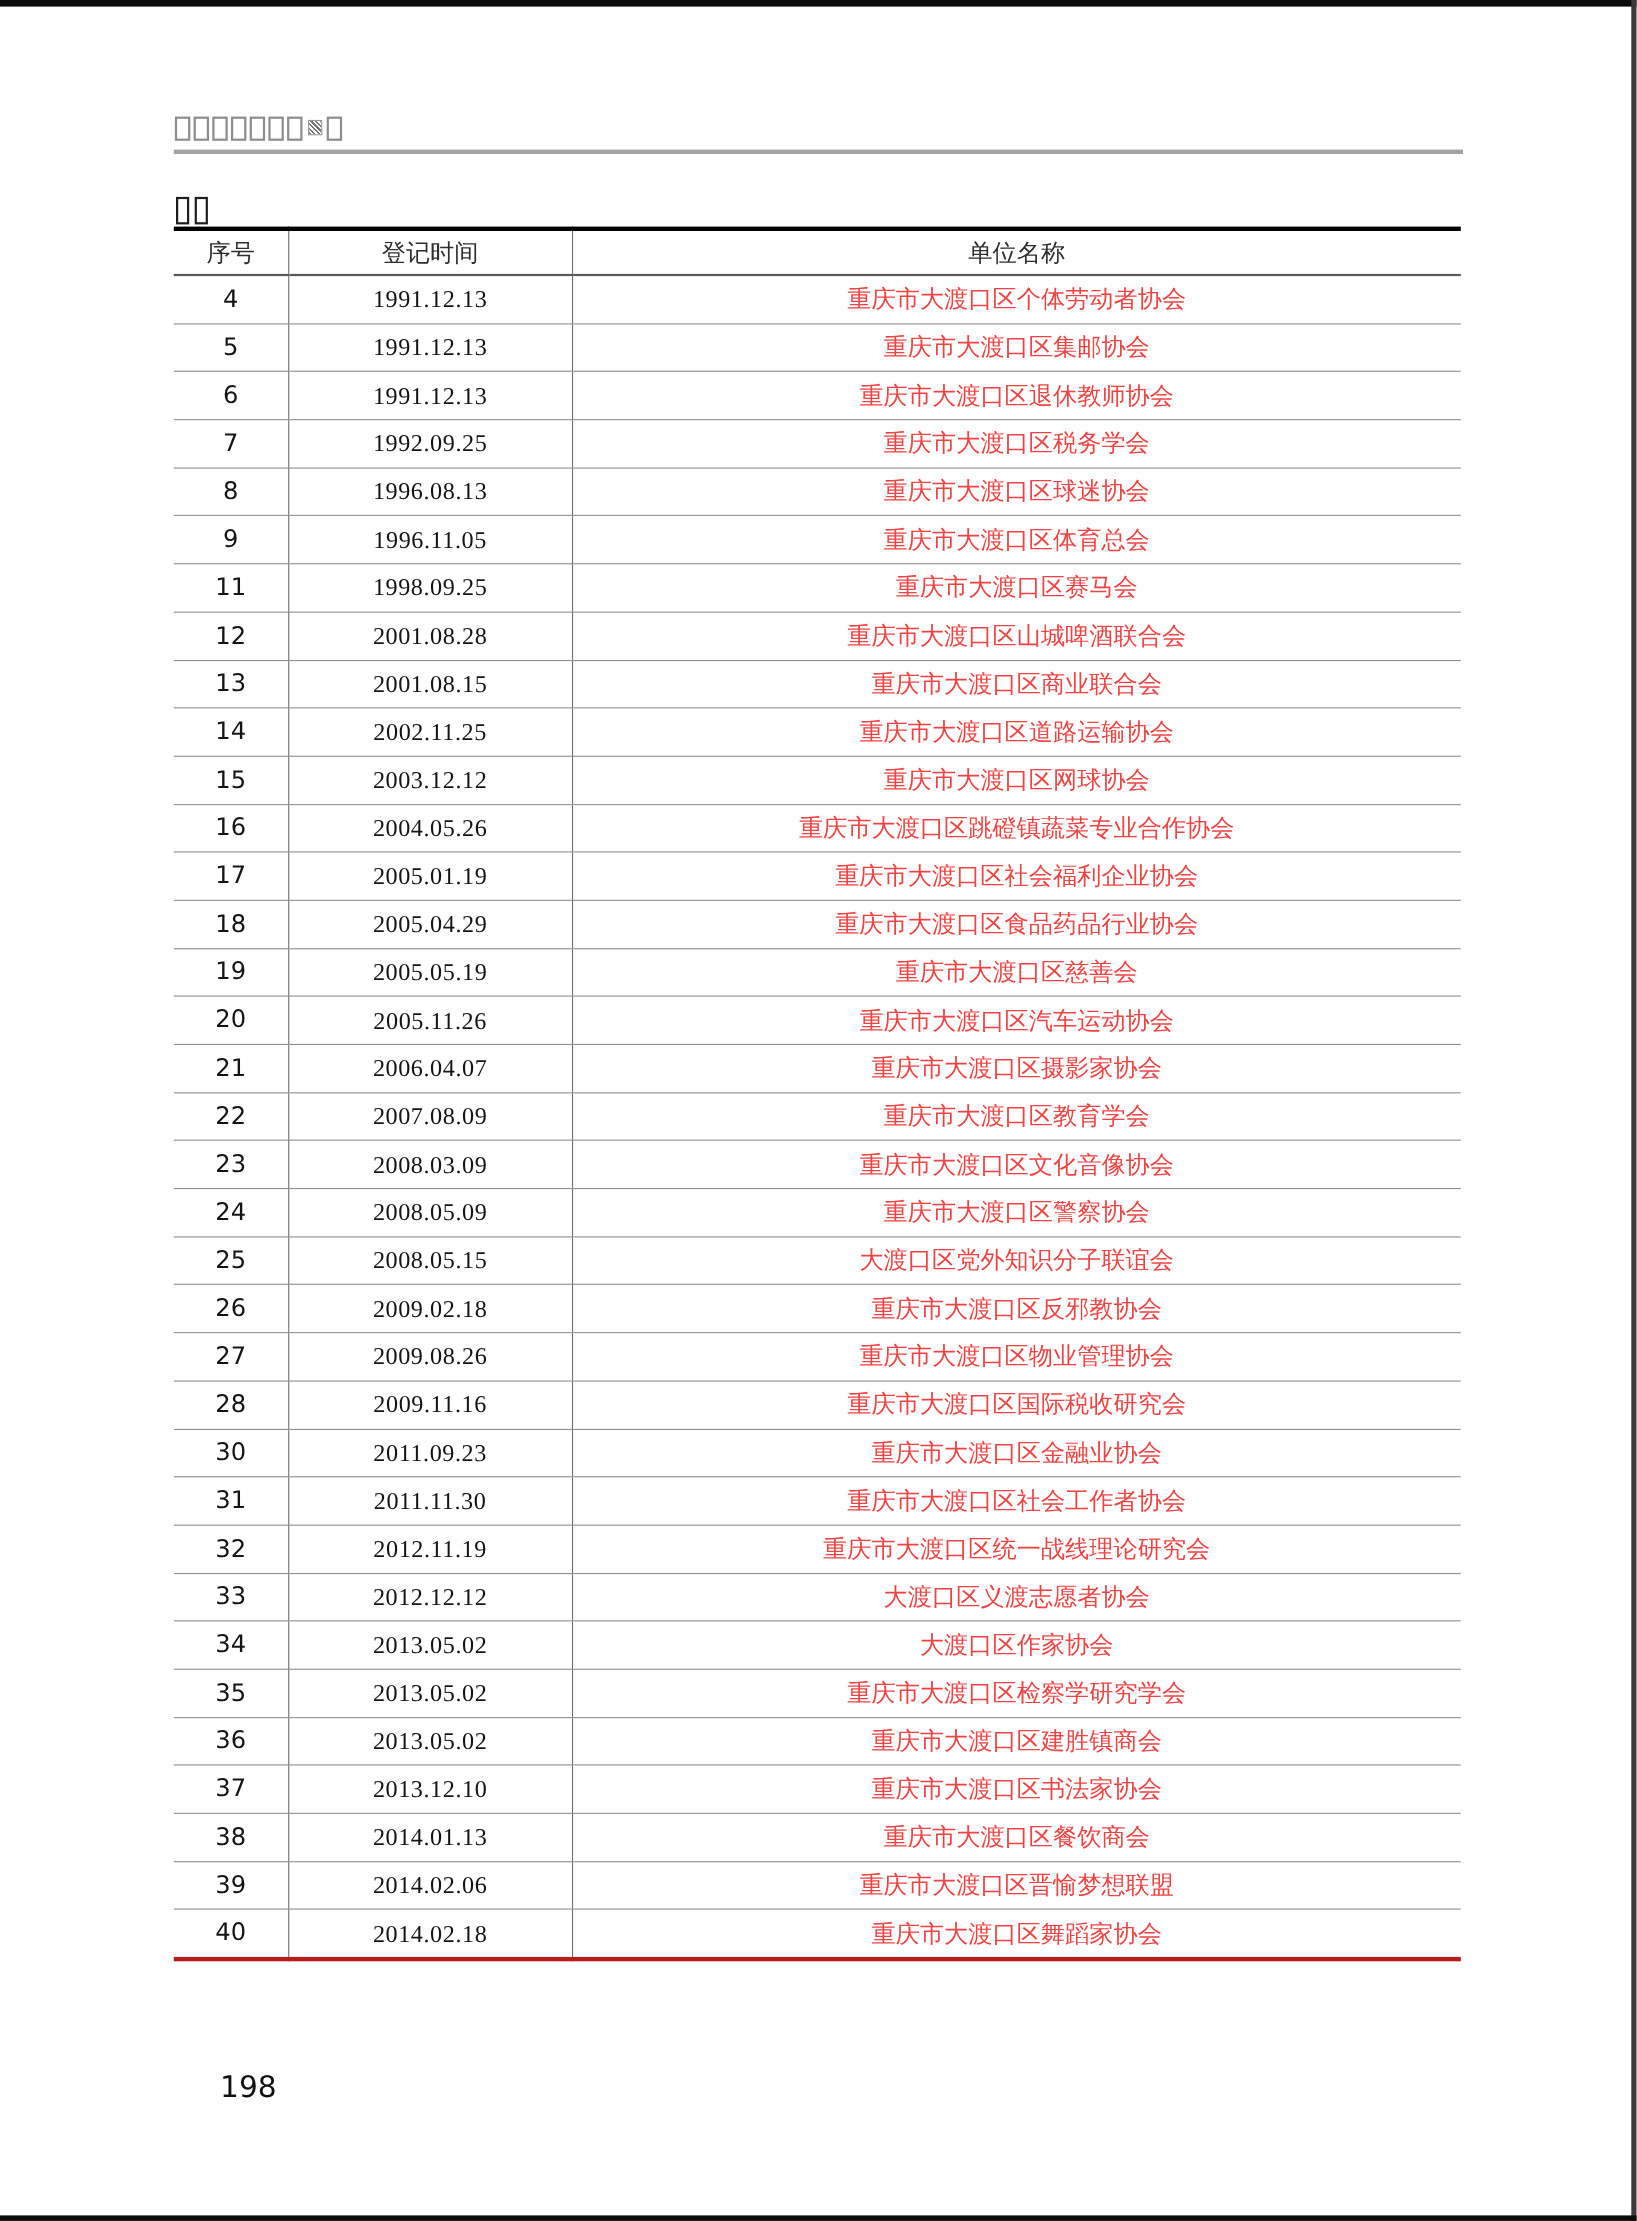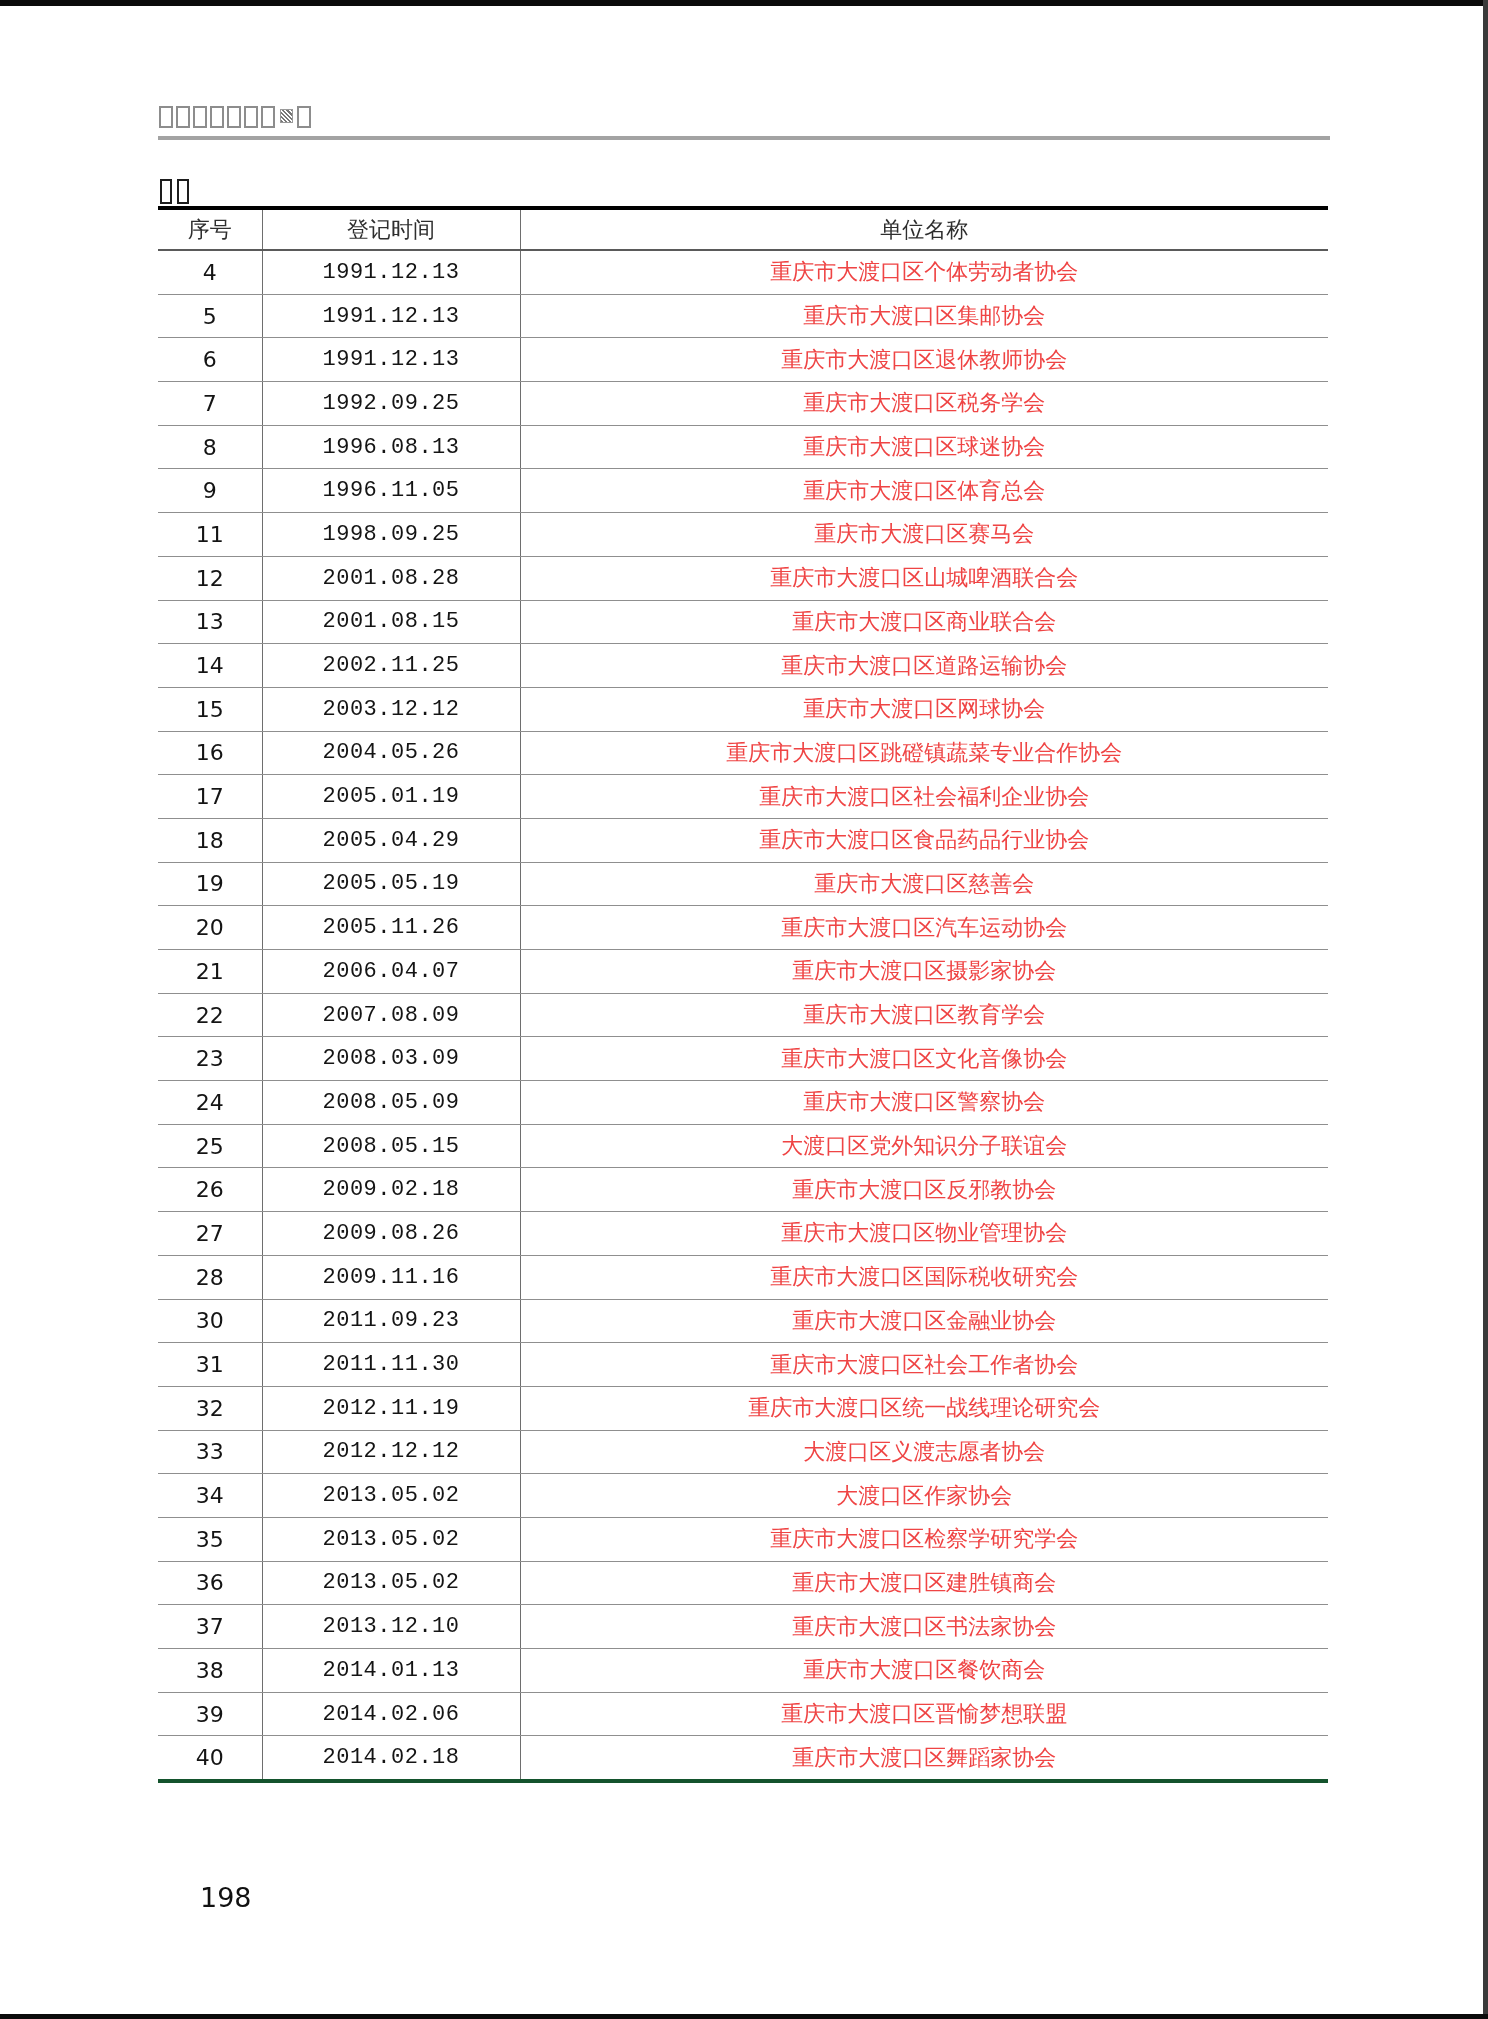--- a/index.html
+++ b/index.html
@@ -22,33 +22,33 @@
   .head-rule{position:absolute;left:158px;top:136px;width:1172px;height:4px;background:#a3a3a3;}
 
   
   .continued{position:absolute;left:160px;top:178px;height:26px;display:flex;align-items:center;}
   .tofu-black{width:12px;height:25px;border:2.5px solid #1d1d1d;margin-right:5px;}
 
   
   table.registry{
     position:absolute;left:158px;top:206px;width:1170px;
     border-collapse:collapse;table-layout:fixed;
-    border-top:4px solid #000;border-bottom:4px solid #14532d;
+    border-top:4px solid #000;border-bottom:4px solid #b91c1c;
   }
   table.registry th{
     height:39px;font-weight:normal;font-size:22px;color:#2e2e2e;
     border-bottom:2px solid #5a5a5a;text-align:center;vertical-align:middle;padding:0;
   }
   table.registry td{
     height:42.7px;border-bottom:1px solid #8f8f8f;text-align:center;vertical-align:middle;
     padding:0;overflow:hidden;white-space:nowrap;
   }
   .v-sep{border-right:1.5px solid #6e6e6e;}
   td.c-no{font-family:"DejaVu Sans","Liberation Sans",sans-serif;font-size:22px;color:#141414;}
-  td.c-date{font-family:Liberation Mono, monospace;font-size:22px;letter-spacing:0.5px;color:#141414;}
+  td.c-date{font-family:Liberation Serif, serif;font-size:22px;letter-spacing:0.5px;color:#141414;}
   td.c-name{font-size:22px;color:#ef4444;}
 
   .page-number{
     position:absolute;left:160px;top:1882px;
     font-family:"DejaVu Sans","Liberation Sans",sans-serif;font-size:27px;color:#111;margin-left:40px;
   }
 </style>
 </head>
 <body>
 

